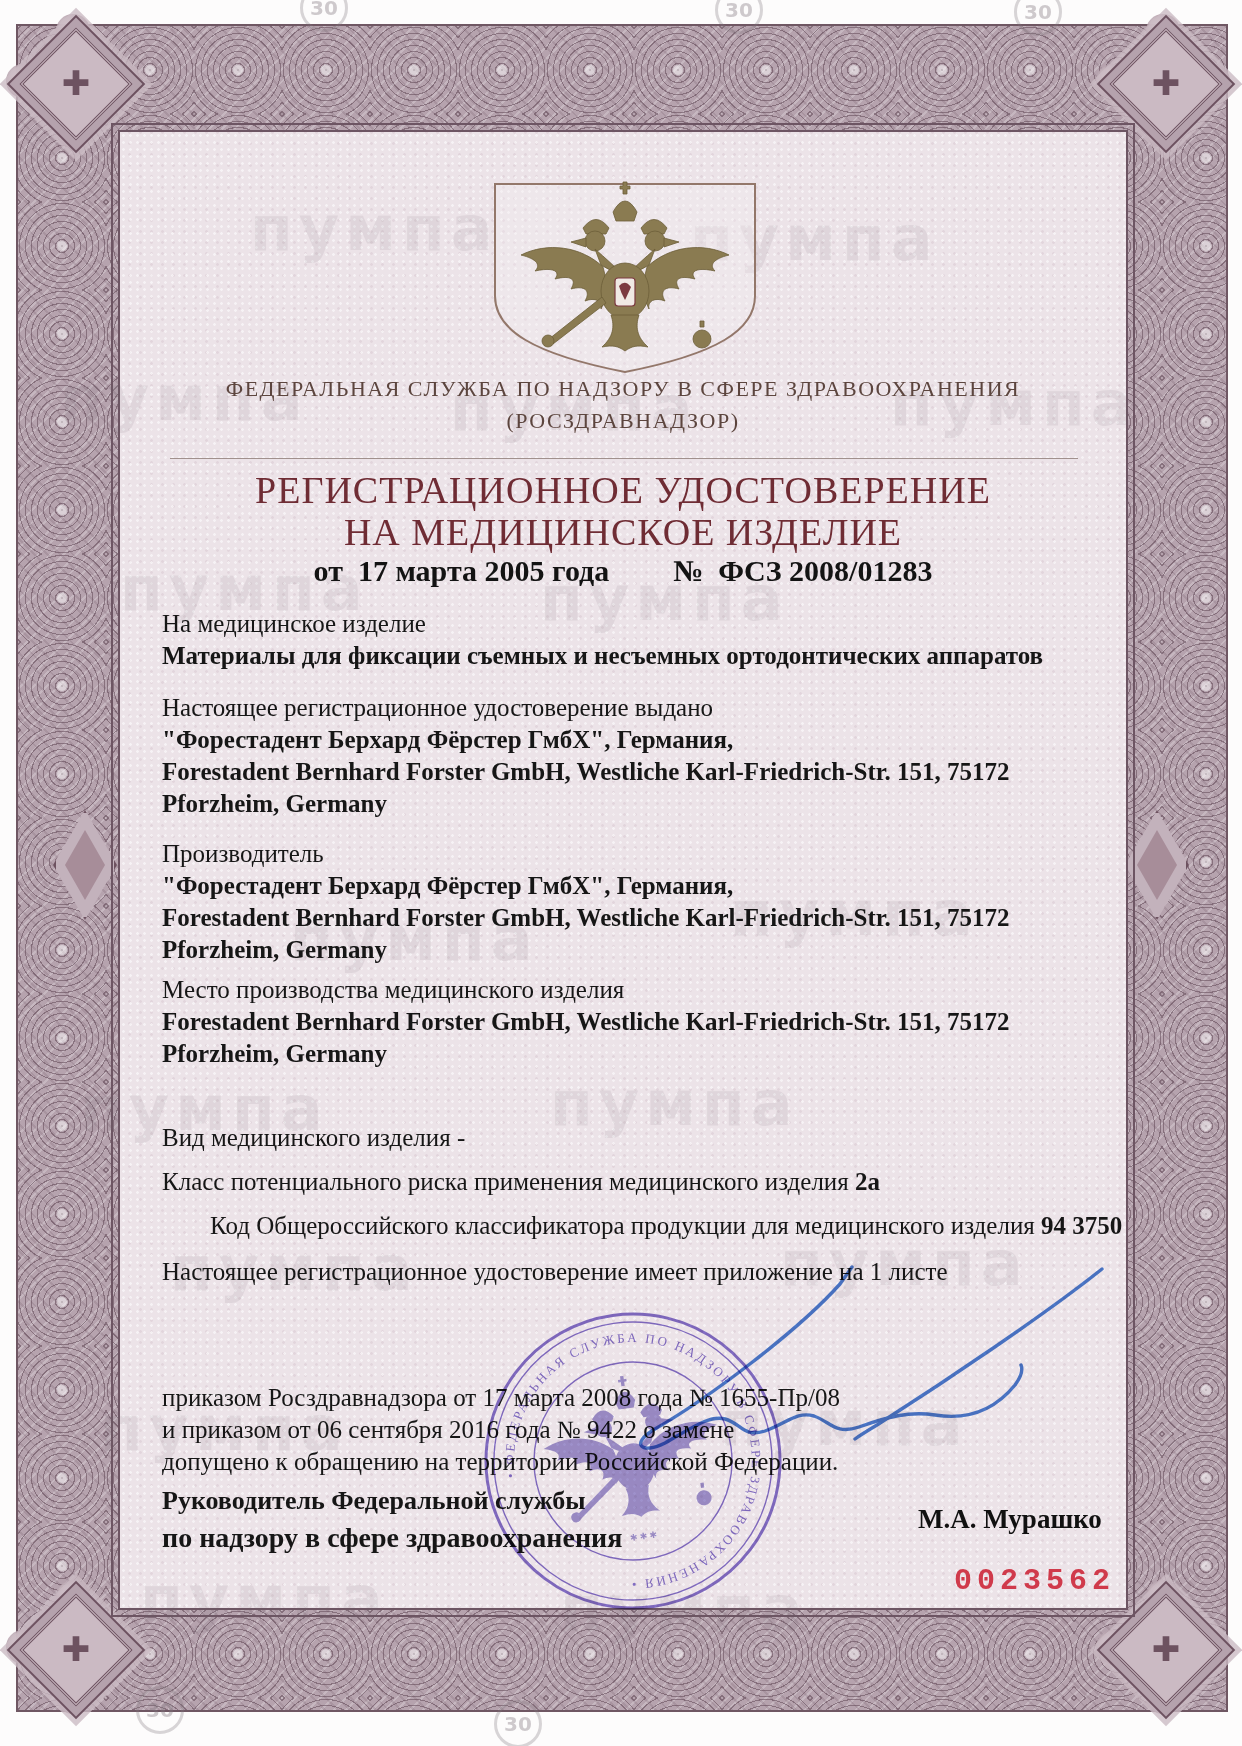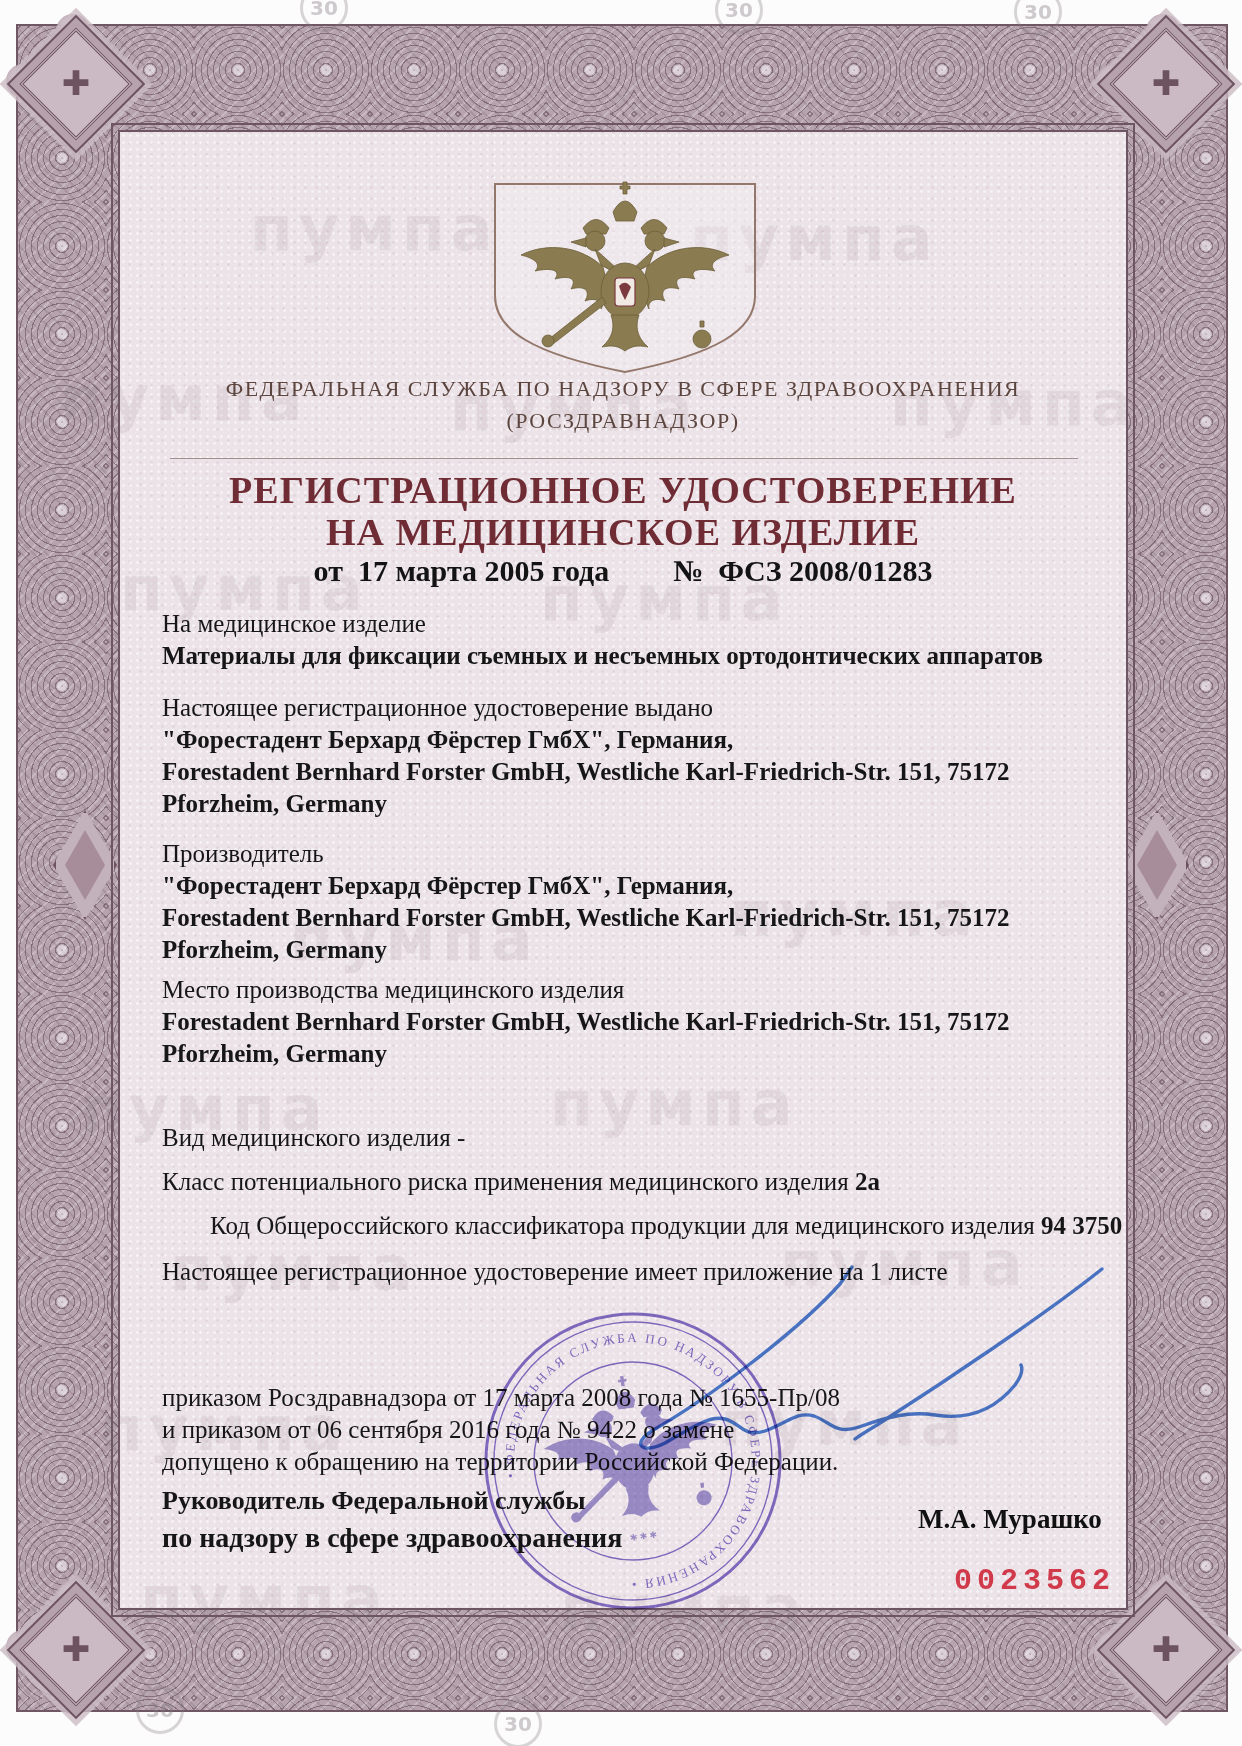--- a/index.html
+++ b/index.html
@@ -33,21 +33,21 @@
     background-image:
       radial-gradient(rgba(255,255,255,.55) 1px, transparent 1.6px),
       radial-gradient(rgba(186,156,172,.20) 1px, transparent 1.6px);
     background-size:7px 7px,11px 11px;background-position:0 0,4px 6px;
     border:2px solid #6d5563;outline:2.5px solid #6d5563;outline-offset:5px;}
   
   .abs{position:absolute;}
   .center{left:0;right:0;text-align:center;}
   .agency{font-size:22px;letter-spacing:1.5px;color:#5c453e;}
   .rule{position:absolute;left:50px;top:326px;width:908px;border-top:1.5px solid #93817c;opacity:.85;}
-  .title{font-size:38px;font-weight:700;color:#6f2c34;letter-spacing:1px;}
+  .title{font-size:38px;font-weight:400;color:#6f2c34;letter-spacing:1px;}
   .dateline{display:flex;justify-content:center;gap:64px;font-size:30px;font-weight:700;color:#131313;white-space:pre;}
   .t{font-size:25px;color:#161616;left:42px;white-space:pre;}
   .b{font-weight:700;}
   .mix b{font-weight:700;}
   .sig-name{font-size:27px;font-weight:700;color:#111;}
   .serial{font-family:"Liberation Mono","DejaVu Sans Mono",monospace;font-size:30px;font-weight:700;
     color:#d03a4b;letter-spacing:5px;}
   
   .stamp{position:absolute;left:360px;top:1176px;transform:rotate(-8deg);mix-blend-mode:multiply;opacity:.9;}
   .sig{position:absolute;left:437px;top:1105px;mix-blend-mode:multiply;}

